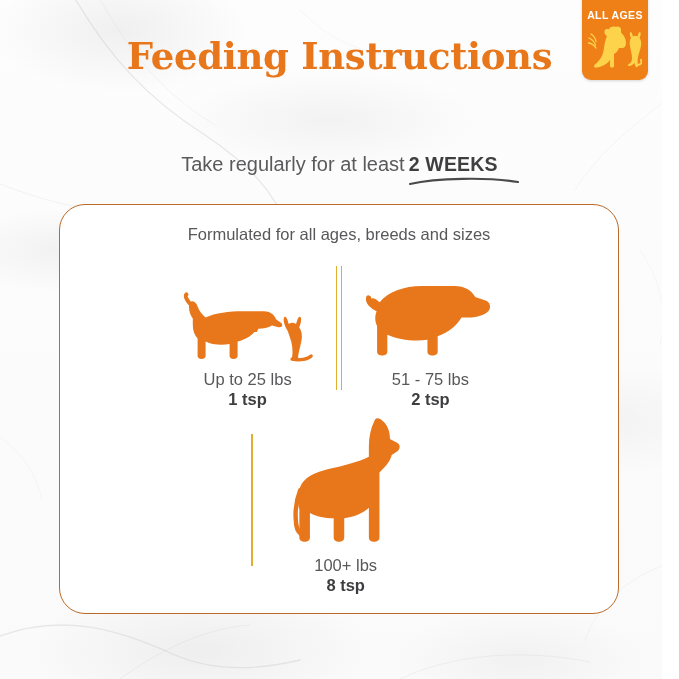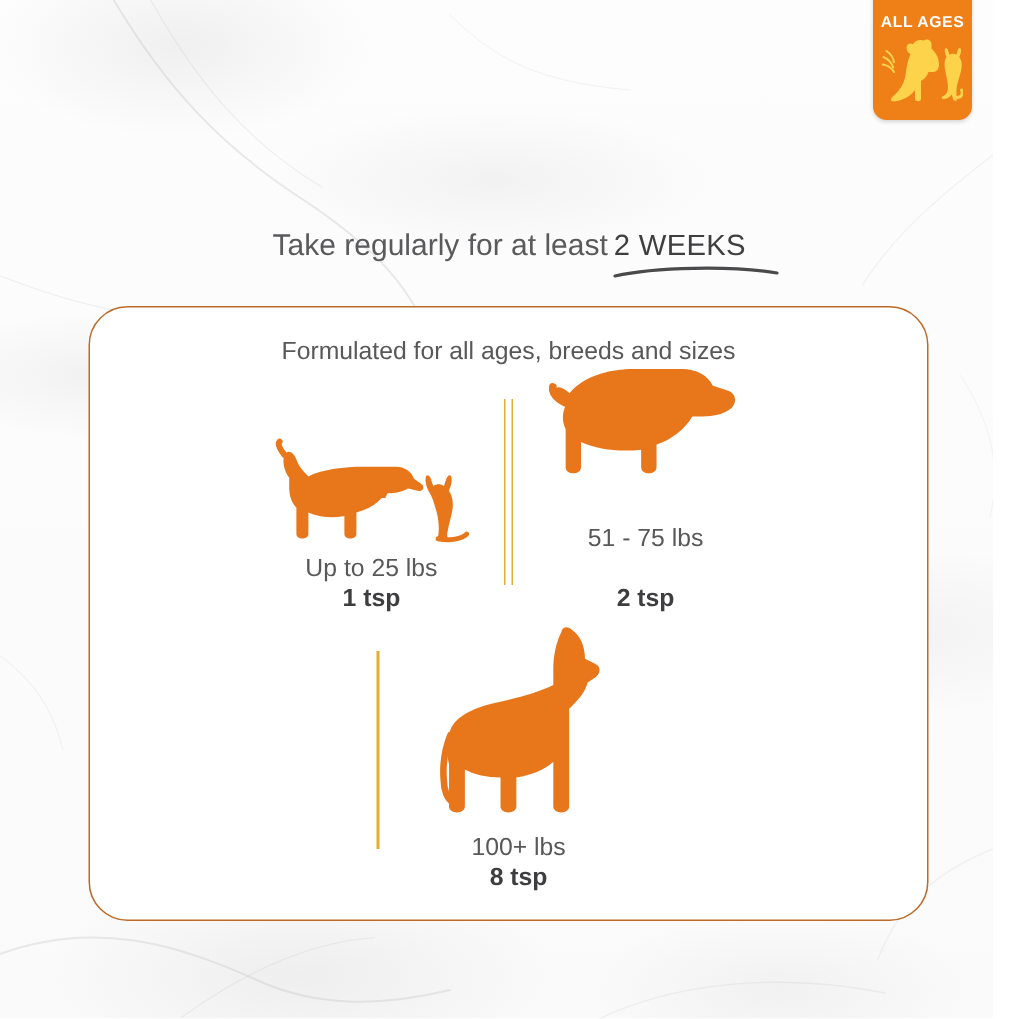--- a/index.html
+++ b/index.html
@@ -96,21 +96,21 @@
     text-align: center;
   }
   #tagline {
     display: inline-block;
     color: #5a5a5c;
     font-size: 20px;
     white-space: nowrap;
   }
   #tagline .emph {
     position: relative;
-    font-weight: normal;
+    font-weight: bold;
     font-size: 19.5px;
     color: #3f3f41;
     letter-spacing: 0.2px;
     padding-left: 4px;
   }
   .underline-svg {
     position: absolute;
     left: 3px;
     top: 22px;
     width: 112px;
@@ -185,21 +185,21 @@
   .divider {
     width: 1.4px;
     background: #e2ae32;
     align-self: center;
   }
   #row1 .divider { height: 124px; margin: 0 2px 12px 2px; }
   #row2 .divider { height: 132px; margin: 0 6px 14px 6px; }
 
   .w1 { width: 172px; }
   .w2 { width: 172px; }
-  .w3 { width: 172px; gap: 20px; }
+  .w3 { width: 172px; }
   .w4 { width: 182px; }
   .w5 { width: 174px; }
 </style>
 </head>
 <body>
 
 <div id="page">
 
   <svg class="veins" viewBox="0 0 679 679" xmlns="http://www.w3.org/2000/svg">
     <g fill="none" stroke="#b9bcc0" stroke-opacity="0.33" stroke-linecap="round">
@@ -239,20 +239,21 @@
                  C 105 52, 102 60, 100 68 C 99 74, 99 80, 100 85
                  C 101 88, 97 90, 95 87 L 93 80 C 90 84, 86 86, 82 86
                  C 79 86, 79 83, 82 82 C 86 80, 88 76, 88 70
                  C 88 62, 85 54, 84 46 C 83 39, 83 34, 86 30 Z"></path>
 
         <path d="M100 84 C 107 84, 108 78, 106 74" stroke="#fcd34b" stroke-width="4" fill="none" stroke-linecap="round"></path>
       </g>
     </svg>
   </div>
 
+  <div id="title">Feeding Instructions</div>
 
   <div id="tagline-wrap">
     <span id="tagline"><span>Take regularly for at least</span><span class="emph"><span>2 WEEKS</span><svg class="underline-svg" viewBox="0 0 112 12" xmlns="http://www.w3.org/2000/svg">
             <path d="M2 9 C 28 3, 80 2, 110 7" stroke="#4a4a4c" stroke-width="2.1" fill="none" stroke-linecap="round"></path>
           </svg></span></span>
   </div>
 
   <div id="card">
     <div id="card-header">Formulated for all ages, breeds and sizes</div>
 

